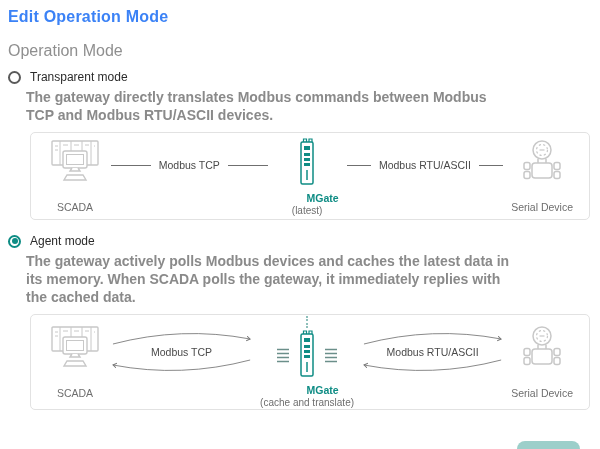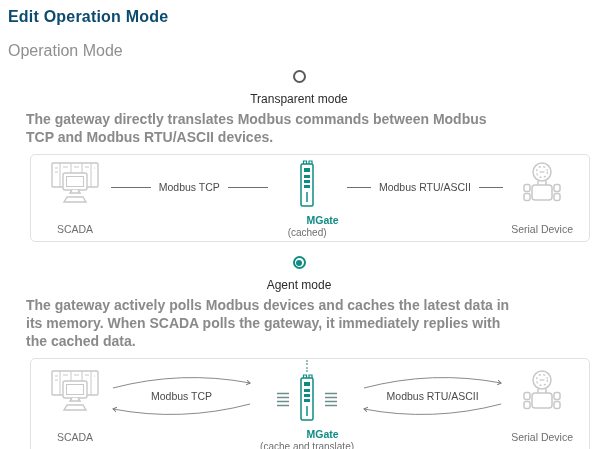--- a/index.html
+++ b/index.html
@@ -3,24 +3,24 @@
 <meta charset="utf-8">
 <style>
   html,body { margin:0; padding:0; }
   body {
     width:600px; height:449px; background:#ffffff; overflow:hidden;
     font-family:"Liberation Sans", sans-serif; color:#333;
     -webkit-font-smoothing:antialiased;
   }
   .wrap { padding:6px 10px 0 8px; box-sizing:border-box; }
 
-  .title { font-size:16px; font-weight:700; color:#0c4a6e; margin:2px 0 16px 0; letter-spacing:.2px; }
+  .title { font-size:16px; font-weight:700; color:#3b82f6; margin:2px 0 16px 0; letter-spacing:.2px; }
   .section-label { font-size:16px; color:#8f8f8f; margin:0 0 10px 0; }
 
-  .mode-header { display:flex; align-items:center; gap:9px; margin:0 0 5px 0; cursor:pointer;flex-direction:column; }
+  .mode-header { display:flex; align-items:center; gap:9px; margin:0 0 5px 0; cursor:pointer; }
   .radio { width:13px; height:13px; border-radius:50%; border:2px solid #5a5a5a;
            box-sizing:border-box; background:#fff; flex:0 0 auto; position:relative; }
   .radio.selected { border-color:#0E8C84; }
   .radio.selected::after { content:""; position:absolute; left:1.5px; right:1.5px; top:1.5px; bottom:1.5px;
                            border-radius:50%; background:#0E8C84; }
   .mode-label { font-size:12px; color:#2b2b2b; }
 
   .mode-desc { font-size:14px; line-height:1.26; color:#8a8a8a; margin:0 0 8px 18px; white-space:pre-line;font-weight:bold; }
 
   .panel { margin-left:22px; border:1px solid #e2e2e2; border-radius:5px; background:#fff;
@@ -97,21 +97,21 @@
         </g>
         <g fill="#0E8C84">
           <rect x="10" y="9" width="6" height="4"></rect>
           <rect x="10" y="16" width="6" height="3"></rect>
           <rect x="10" y="21" width="6" height="3"></rect>
           <rect x="10" y="26" width="6" height="3"></rect>
         </g>
         <path d="M13 33 V43" stroke="#0E8C84" stroke-width="1.5"></path>
       </svg>
       <span class="gw-label">MGate</span>
-      <span class="gw-note">(cached)</span>
+      <span class="gw-note">(latest)</span>
     </div>
 
     <div class="straight">
       <span class="ln"></span>
       <span class="lk">Modbus RTU/ASCII</span>
       <span class="ln"></span>
     </div>
 
     <div class="node">
       <svg width="52" height="46" viewBox="0 0 52 46">

